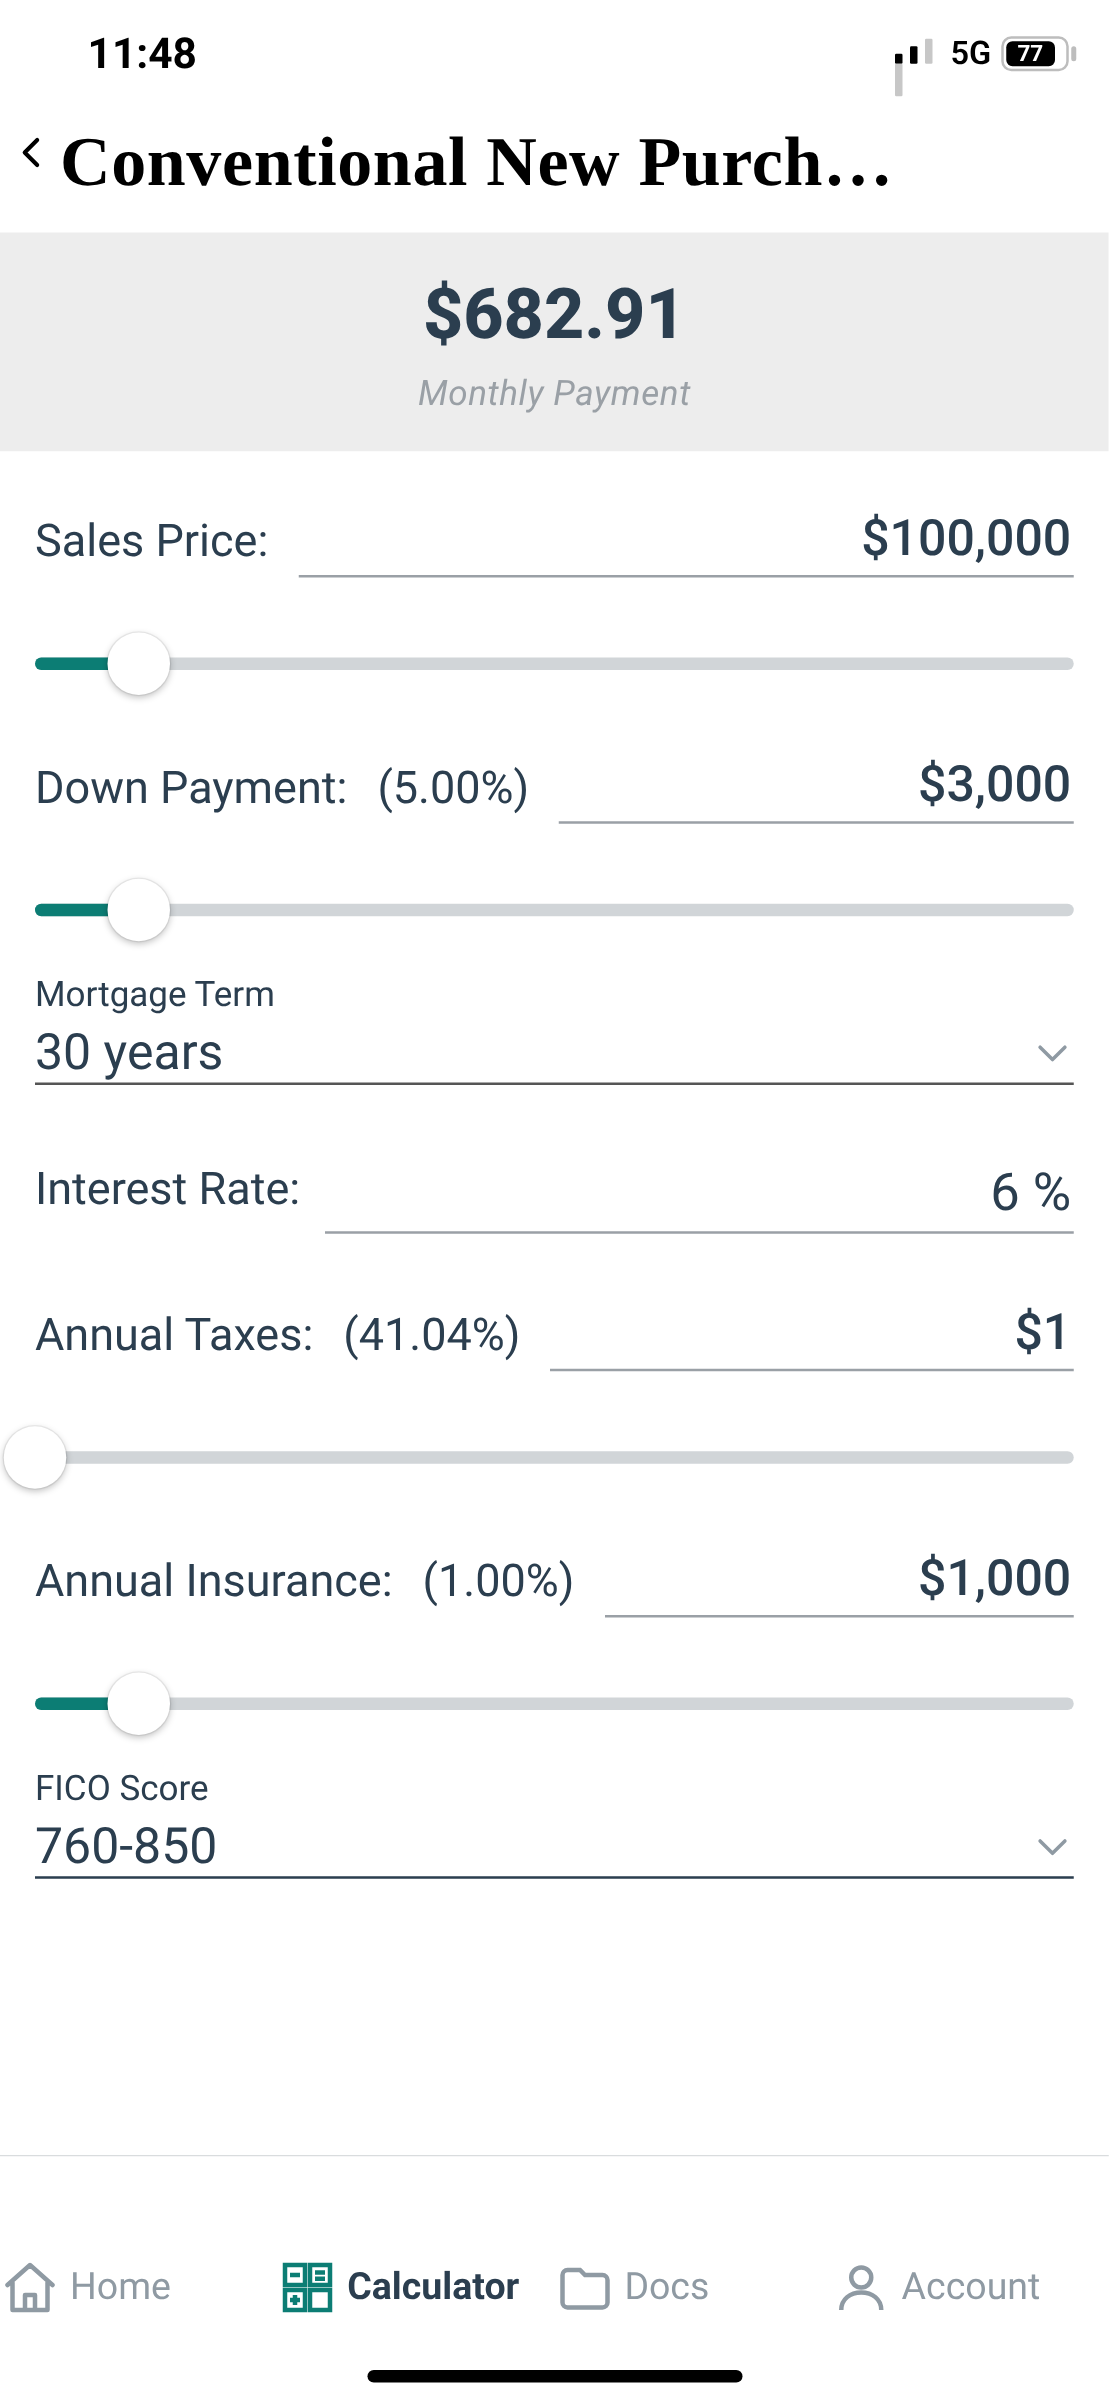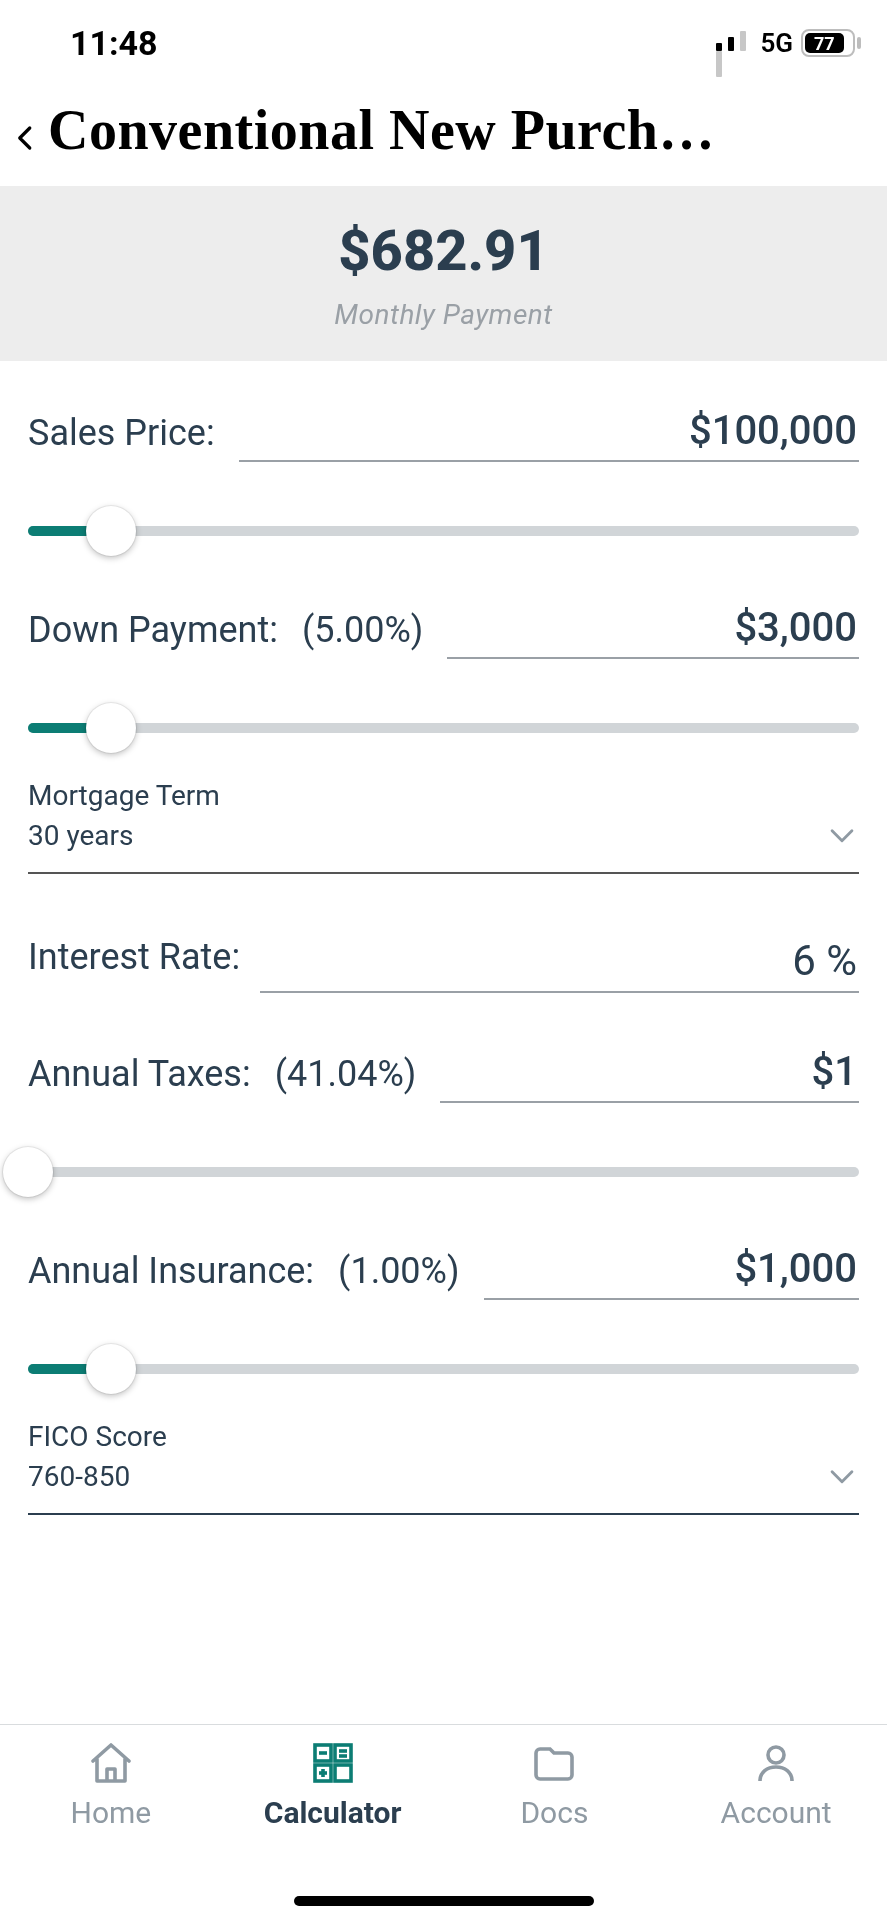--- a/index.html
+++ b/index.html
@@ -11,53 +11,53 @@
   .signal { width: 36px; height: 24px; }
   .sig-bar { display:inline-block; width:6px; margin-right:2px; background:#000; border-radius:1px; vertical-align:bottom;}
   .sig-bar.dim { background:#c7c7c7; }
   .net { font-size: 26px; font-weight:600; color:#000; }
   .battery { display:flex; align-items:center; gap:2px;justify-content:center;}
   .battery-body { width:54px; height:28px; border:2px solid #bdbdbd; border-radius:8px; position:relative; }
   .battery-fill { position:absolute; left:2px; top:2px; bottom:2px; width:77%; background:#000; border-radius:5px; display:flex; align-items:center; justify-content:center;}
   .battery-pct { color:#fff; font-size:18px; font-weight:700;}
   .battery-tip { width:4px; height:12px; background:#bdbdbd; border-radius:2px;}
   
-  .header { display:flex; align-items:flex-end; padding: 20px 14px 24px 8px; gap: 4px;}
+  .header { display:flex; align-items:flex-start; padding: 20px 14px 24px 8px; gap: 4px;}
   .back { width:36px; height:48px; display:flex; align-items:center; justify-content:center;}
   .title { font-family: Georgia, "Times New Roman", serif; font-size:56px; font-weight:900; color:#000; white-space:nowrap; overflow:hidden; text-overflow:ellipsis; flex:1; letter-spacing:0.5px;}
   
   .summary { background:#ededed; text-align:center; padding:32px 0 30px; }
   .amount { font-size:56px; font-weight:800; color:#2b3e4f;}
   .summary-sub { margin-top:14px; font-size:28px; color:#9aa0a6; letter-spacing:0.5px;font-style:italic;}
   
   .fields { padding: 46px 28px 0; }
   .field-row { display:flex; align-items:flex-end; gap:24px; }
   .field-label { font-size:36px; color:#2b3e4f; white-space:nowrap; padding-bottom:8px; }
   .pct { font-size:36px; color:#2b3e4f; padding-bottom:8px; }
   .input-wrap { flex:1; border-bottom:2px solid #9aa0a6; text-align:right; padding:0 2px 6px 0;}
   .input-val { font-size:40px; color:#2b3e4f; font-weight:500;}
   
   .slider { position:relative; height:46px; margin: 46px 0 50px; }
   .slider-track { position:absolute; left:0; right:0; top:50%; height:10px; transform:translateY(-50%); background:#d1d5d8; border-radius:6px;}
   .slider-fill { position:absolute; left:0; top:50%; height:10px; transform:translateY(-50%); background:#0c7d74; border-radius:6px;}
   .slider-thumb { position:absolute; top:50%; width:50px; height:50px; transform:translate(-50%,-50%); background:#fff; border-radius:50%; box-shadow:0 2px 6px rgba(0,0,0,0.25), 0 0 0 1px rgba(0,0,0,0.06);}
   
-  .select-block { border-bottom:2px solid #555; padding-bottom:20px; margin-bottom:62px; }
+  .select-block { border-bottom:2px solid #555; padding-bottom:1px; margin-bottom:62px; }
   .select-label { font-size:28px; color:#2b3e4f; margin-bottom:6px; }
   .select-row { display:flex; align-items:center; justify-content:space-between; }
-  .select-val { font-size:28px; color:#2b3e4f; }
+  .select-val { font-size:40px; color:#2b3e4f; }
   .chev { width:34px; height:34px; }
   
   .ir-row { display:flex; align-items:flex-start; gap:20px; margin-bottom:55px;}
   .ir-label { font-size:36px; color:#2b3e4f; padding-bottom:10px;}
   .ir-input { flex:1; border-bottom:2px solid #9aa0a6; text-align:right; padding:0 2px 6px 0;}
   .ir-val { font-size:42px; color:#2b3e4f;}
   
   .tabbar { position:absolute; left:0; right:0; bottom:0; height:196px; border-top:1px solid #d9dcde; background:#fff; display:flex; padding-top:14px;}
-  .tab { flex:1; display:flex; flex-direction:column; align-items:center; gap:8px;}
+  .tab { flex:1; display:flex; flex-direction:row; align-items:center; gap:8px;}
   .tab svg { width:48px; height:48px; }
   .tab-label { font-size:30px; color:#8f9aa3; }
   .tab.active .tab-label { color:#2b3e4f; font-weight:700; }
   
   .home-ind { position:absolute; bottom:14px; left:50%; transform:translateX(-50%); width:300px; height:10px; background:#000; border-radius:6px;}
 </style>
 </head>
 <body>
 
 <div class="status-bar">

